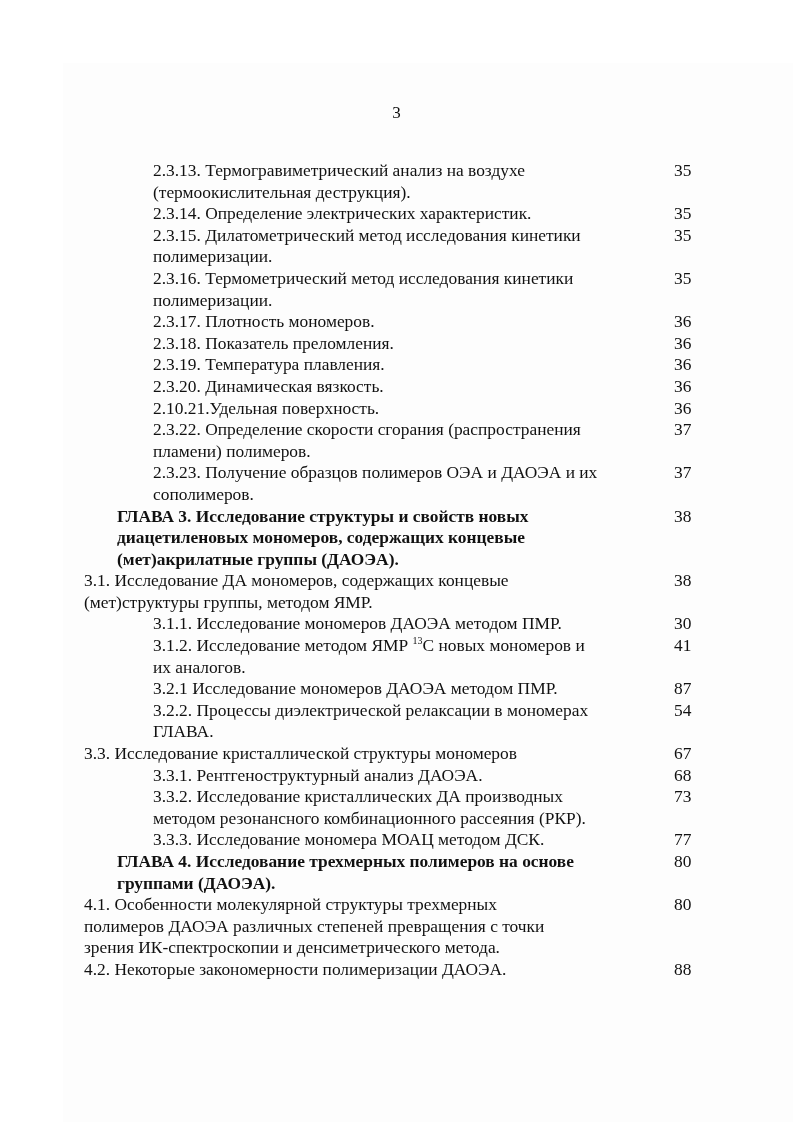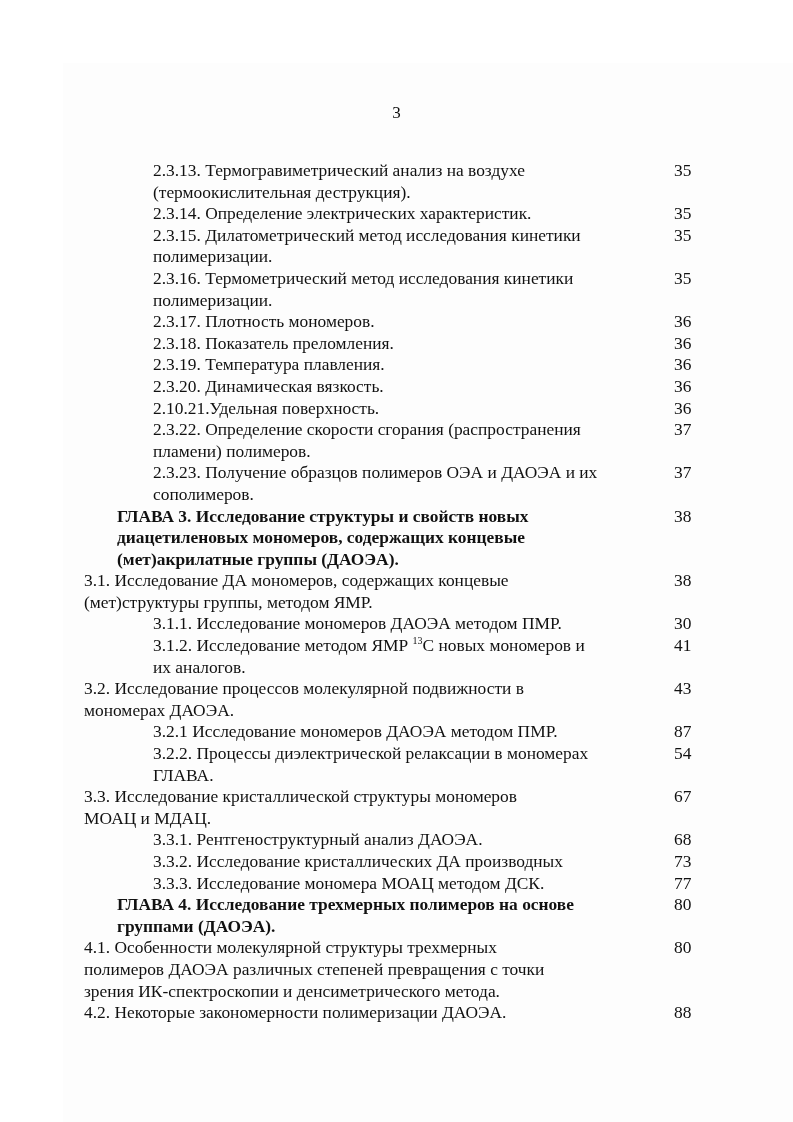--- a/index.html
+++ b/index.html
@@ -116,56 +116,49 @@
       </span>
       <span class="page">30</span>
     </div>
   <div class="entry lvl2">
       <span class="title">
         <span class="ln"><span>3.1.2.  Исследование методом   ЯМР </span><sup>13</sup><span>С новых мономеров и</span></span>
         <span class="ln">их аналогов.</span>
       </span>
       <span class="page">41</span>
     </div>
-  <div class="entry lvl1">
-      <span class="title">
-        <span class="ln">3.2.  Исследование процессов молекулярной подвижности в</span>
-        <span class="ln">мономерах ДАОЭА.</span>
-      </span>
-      <span class="page">43</span>
-    </div>
   <div class="entry lvl2">
       <span class="title">
         <span class="ln">3.2.1 Исследование мономеров ДАОЭА методом ПМР.</span>
       </span>
       <span class="page">87</span>
     </div>
   <div class="entry lvl2">
       <span class="title">
         <span class="ln">3.2.2.    Процессы диэлектрической релаксации в мономерах</span>
         <span class="ln">ГЛАВА.</span>
       </span>
       <span class="page">54</span>
     </div>
   <div class="entry lvl1">
       <span class="title">
         <span class="ln">3.3. Исследование кристаллической структуры мономеров</span>
-        <span class="ln">МОАЦ и МДАЦ.</span>
       </span>
       <span class="page">67</span>
     </div>
   <div class="entry lvl2">
       <span class="title">
         <span class="ln">3.3.1. Рентгеноструктурный анализ ДАОЭА.</span>
       </span>
       <span class="page">68</span>
     </div>
   <div class="entry lvl2">
       <span class="title">
         <span class="ln">3.3.2.   Исследование кристаллических ДА производных</span>
+        <span class="ln">методом резонансного комбинационного рассеяния  (РКР).</span>
       </span>
       <span class="page">73</span>
     </div>
   <div class="entry lvl2">
       <span class="title">
         <span class="ln">3.3.3. Исследование мономера МОАЦ методом ДСК.</span>
       </span>
       <span class="page">77</span>
     </div>
   <div class="entry lvl0">

